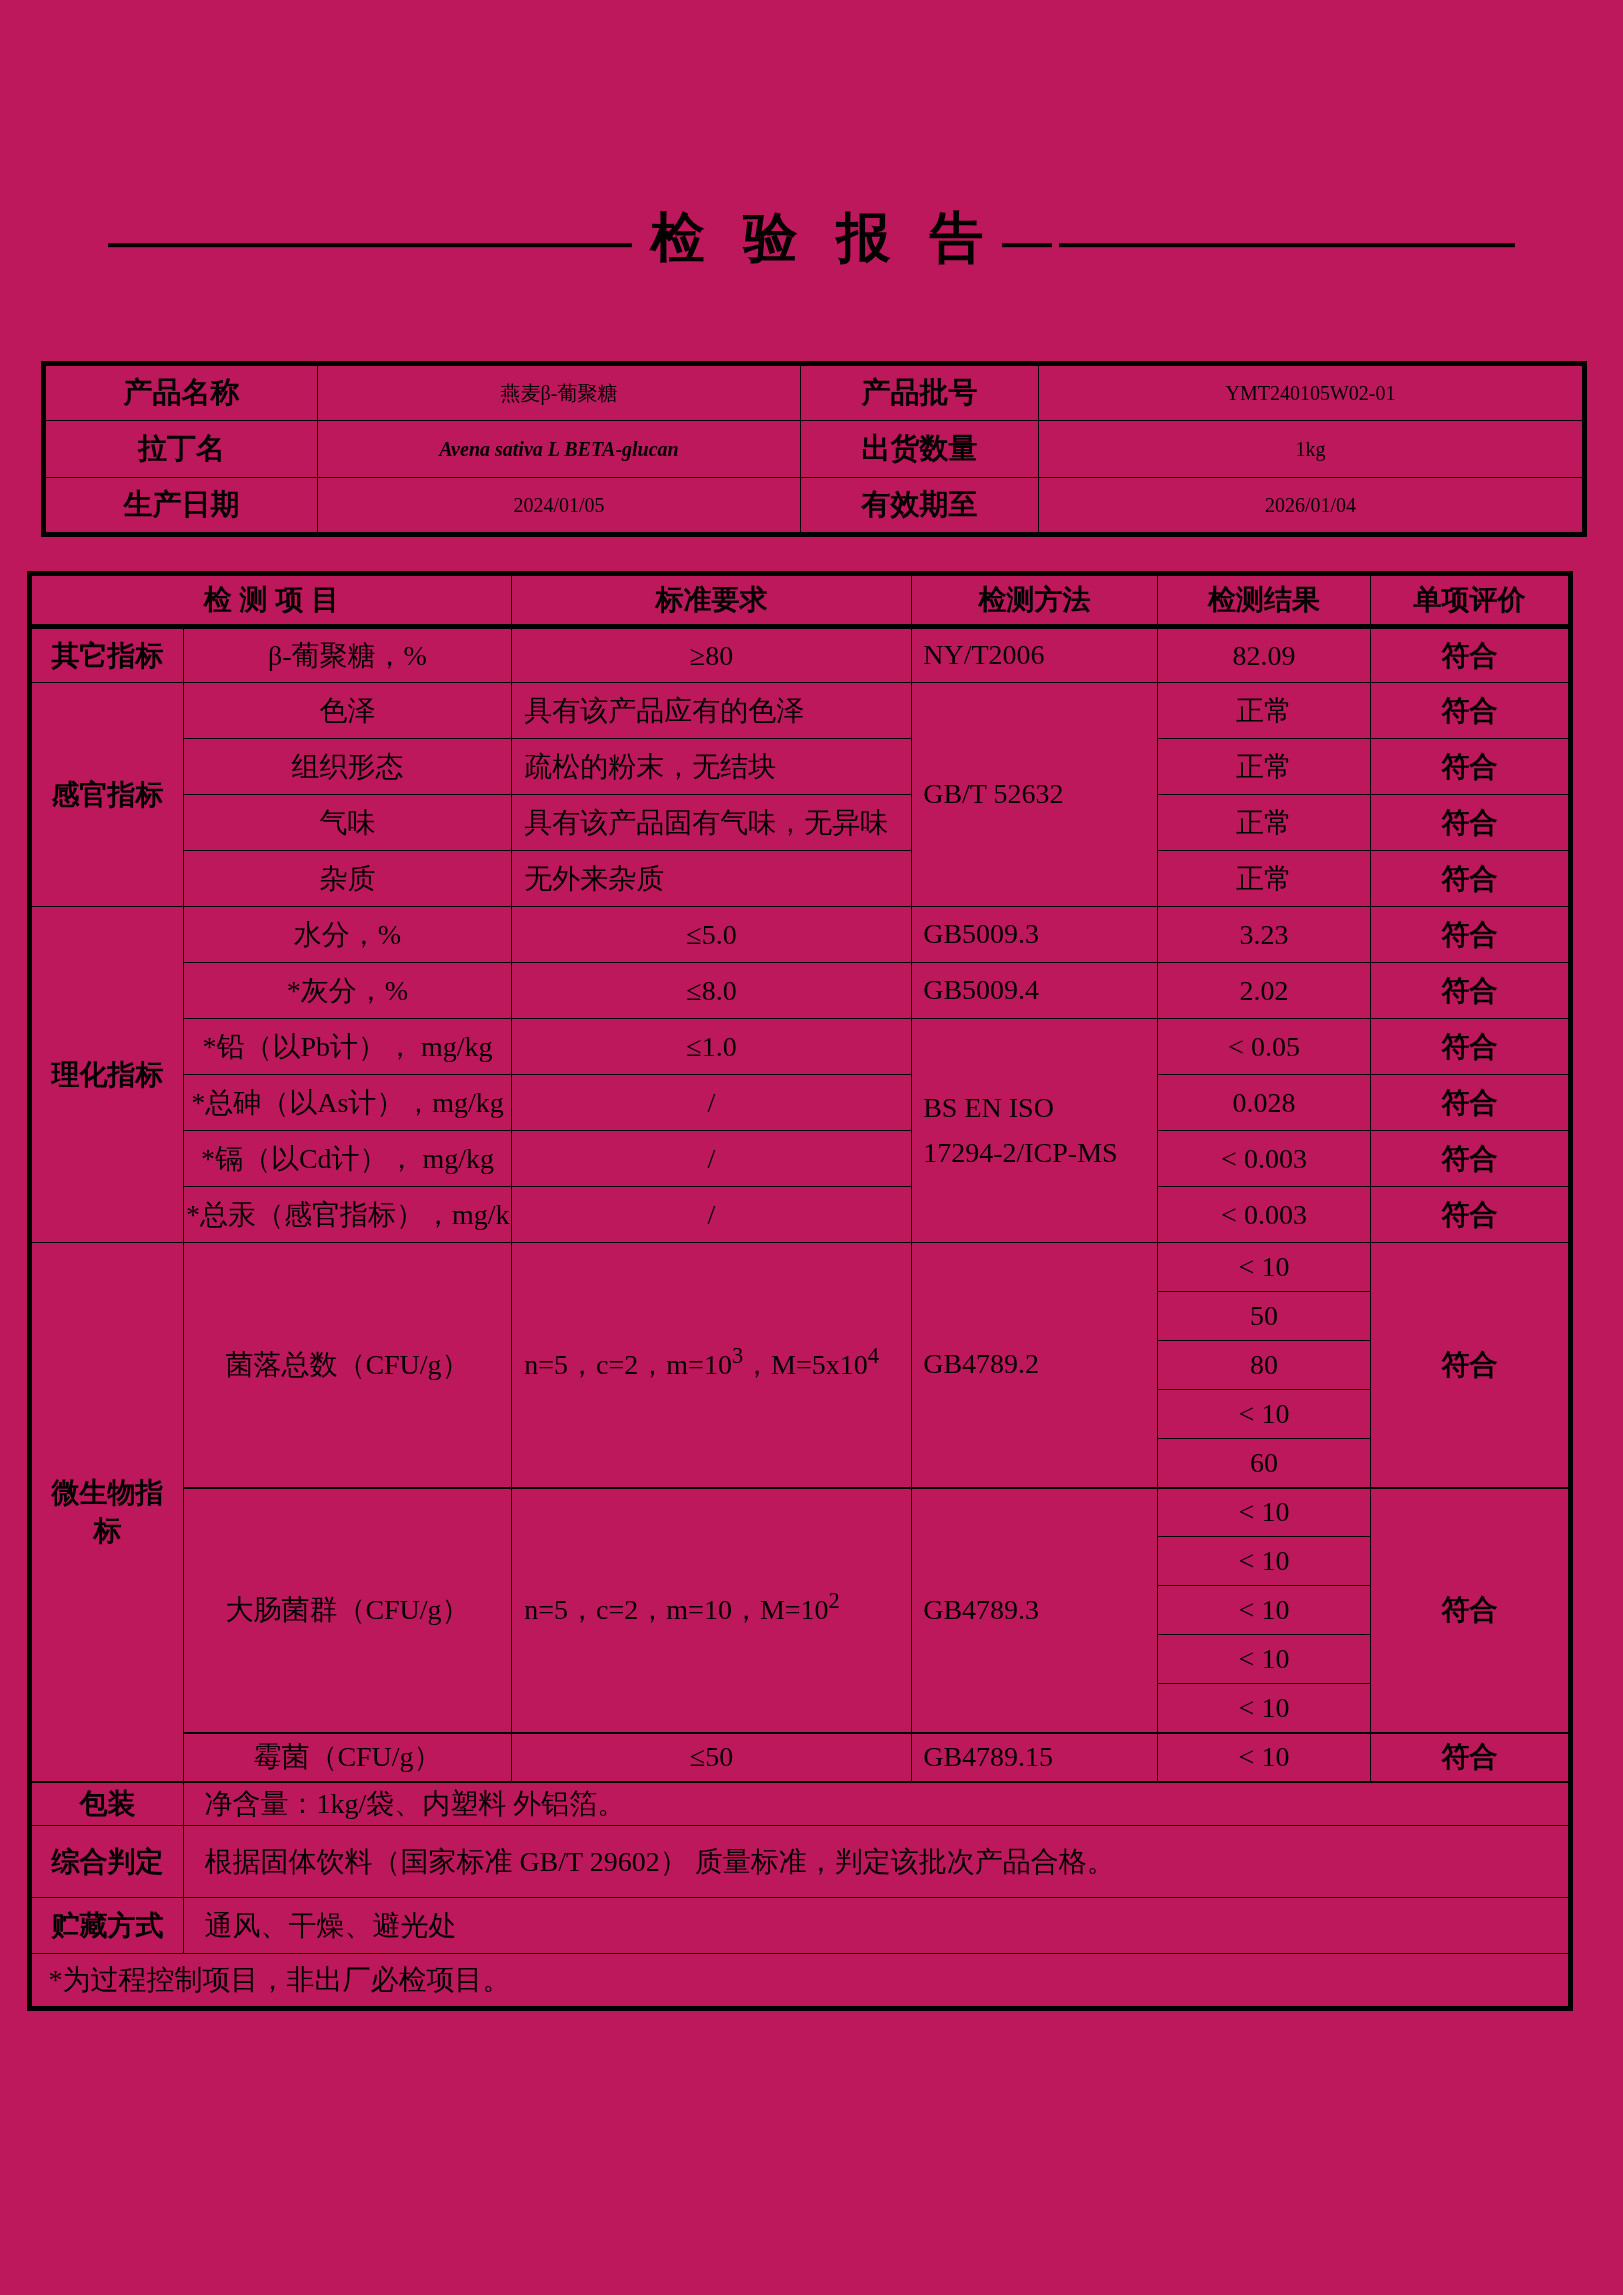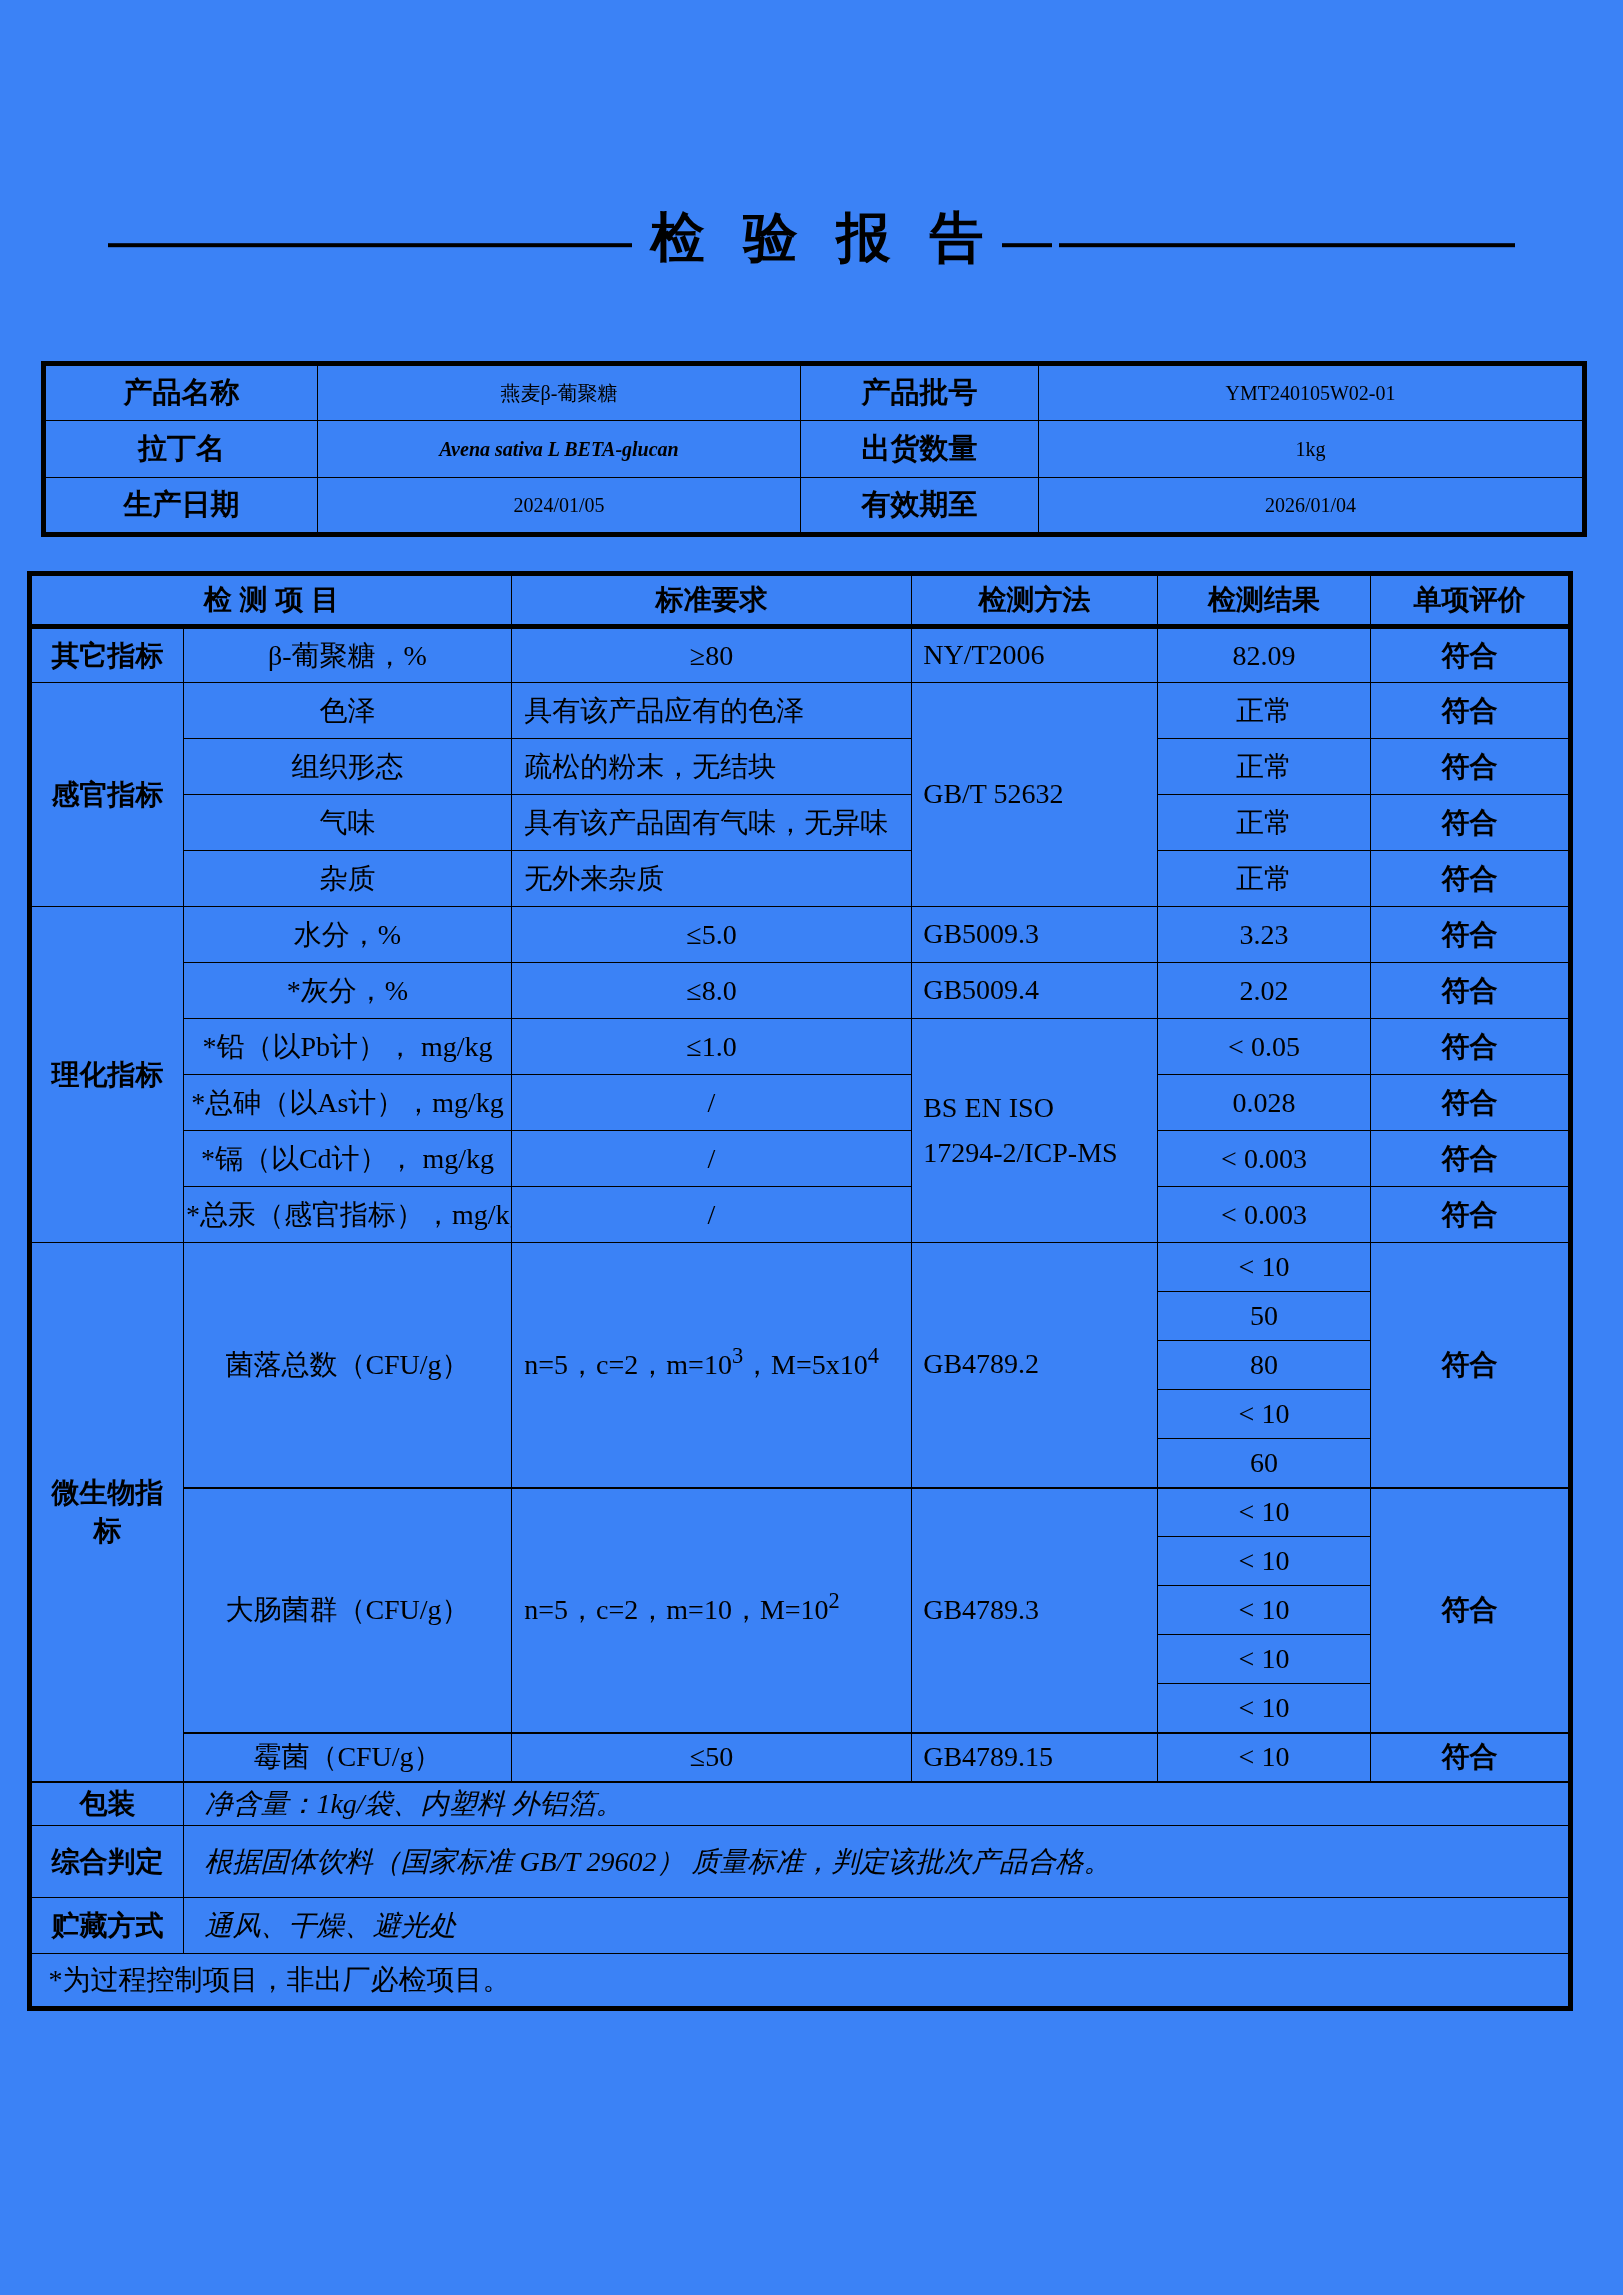--- a/index.html
+++ b/index.html
@@ -1,20 +1,20 @@
 <!DOCTYPE html>
 <html style="font-size:8.2px"><head>
 <meta charset="utf-8">
 <style>
   html, body { margin: 0; padding: 0; background: #fff; }
   .page {
     position: relative;
     width: 1623px;
     height: 2295px;
-    background: #3b82f6;
+    background: #be185d;
     color: #000;
     font-family: "Liberation Serif", "DejaVu Serif", serif;
     overflow: hidden;
   }
 
   
   .title-row {
     position: absolute;
     top: 202px; left: 0; right: 0;
     height: 72px;
@@ -75,21 +75,21 @@
   .cat-micro { padding: 0 16.4px; }
   .item { font-size: 25.6px; white-space: nowrap; padding: 0 2px; }
   .left { text-align: left; padding-left: 12.3px; }
   .mth  { text-align: left; padding-left: 11.2px; line-height: 1.6; }
   .ev   { font-family: "Liberation Sans", "DejaVu Sans", sans-serif; font-weight: bold; font-size: 28px; }
   .nowrap { white-space: nowrap; }
 
   .std sup { font-size: 0.8em; vertical-align: baseline; position: relative; top: -0.5em; }
 
   .flab  { font-family: "Liberation Sans", "DejaVu Sans", sans-serif; font-weight: bold; font-size: 29px; }
-  .ftext { text-align: left; padding-left: 20.4px; font-size: 28px; font-style: italic; }
+  .ftext { text-align: left; padding-left: 20.4px; font-size: 28px; }
   .fnote { text-align: left; padding-left: 16.4px; font-size: 28px; }
 </style>
 </head>
 <body>
 
 <div class="page">
 
   <div class="title-row">
     <div class="t-line t-line-left"></div>
     <div class="title-text">检 验 报 告</div>

